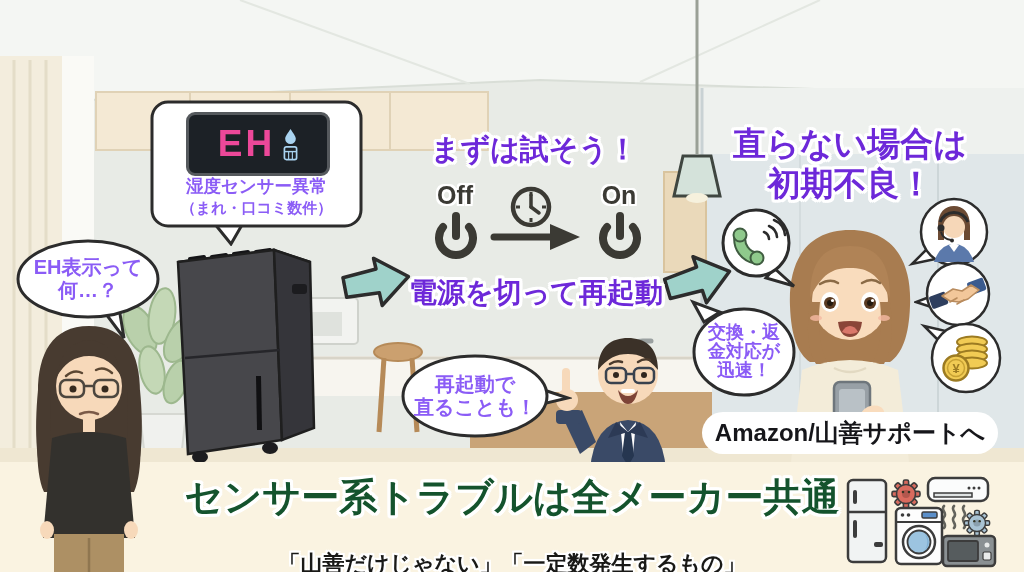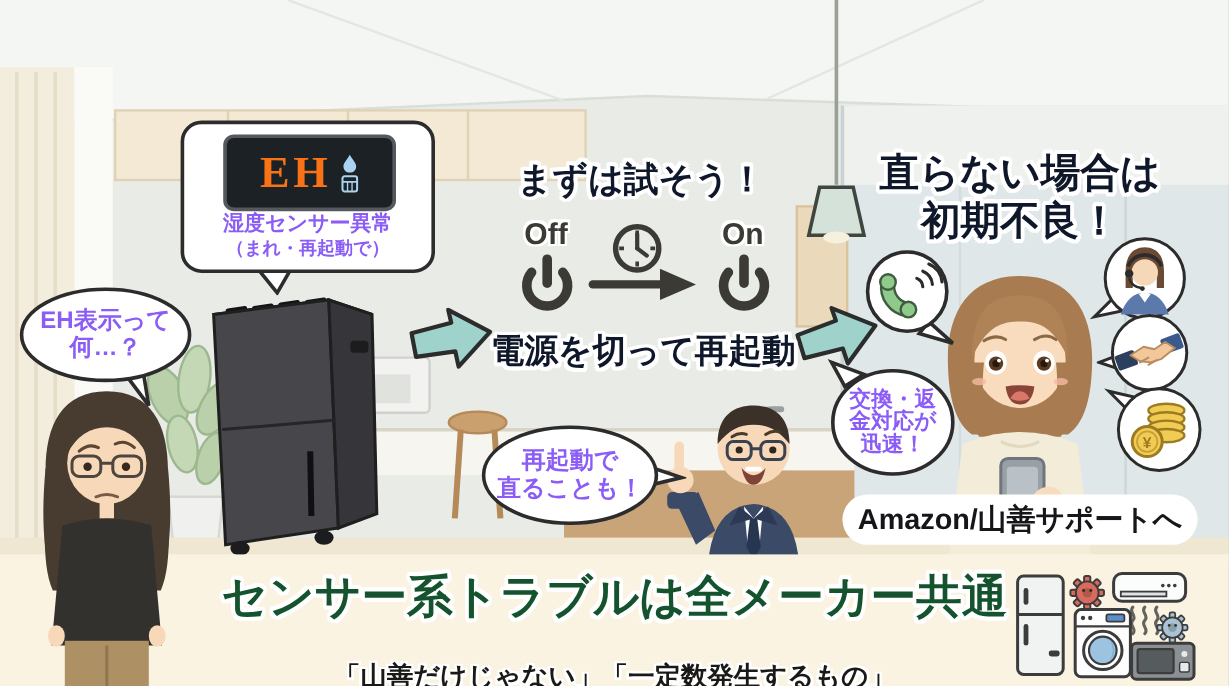--- a/index.html
+++ b/index.html
@@ -5,30 +5,30 @@
   html,body{margin:0;padding:0;background:#777;}
   #canvas{position:relative;width:1024px;height:572px;overflow:hidden;background:#e9ece6;
     font-family:"Liberation Sans","DejaVu Sans",sans-serif;}
   .abs{position:absolute;}
   .nw{white-space:nowrap;}
   .o3{text-shadow:3px 0 #fff,-3px 0 #fff,0 3px #fff,0 -3px #fff,2px 2px #fff,-2px 2px #fff,2px -2px #fff,-2px -2px #fff,3px 2px #fff,-3px 2px #fff,3px -2px #fff,-3px -2px #fff,2px 3px #fff,-2px 3px #fff,2px -3px #fff,-2px -3px #fff;}
   .o2{text-shadow:2px 0 #fff,-2px 0 #fff,0 2px #fff,0 -2px #fff,2px 2px #fff,-2px 2px #fff,2px -2px #fff,-2px -2px #fff;}
   .title{top:26px;left:0;width:1024px;text-align:center;font-size:41px;font-weight:900;color:#1d1d1b;letter-spacing:-1px;}
   .red{color:#e0685c;}
   .bubble-text{color:#8b5cf6;font-weight:800;text-align:center;line-height:1.15;}
-  .step-head{font-weight:900;color:#0f172a;text-align:center;}
+  .step-head{font-weight:900;color:#6d28d9;text-align:center;}
   .banner{left:0;top:462px;width:1024px;height:110px;background:#faf3e1;}
   .badge{left:702px;top:412px;width:296px;height:42px;background:#ffffff;border-radius:22px;
     display:flex;align-items:center;justify-content:center;font-size:24px;font-weight:800;color:#16161a;}
   .footer-head{left:0;top:472px;width:1024px;text-align:center;font-size:38px;font-weight:900;color:#14532d;}
   .footer-sub{left:0;top:524px;width:1024px;text-align:center;font-size:22px;font-weight:800;color:#191917;margin-top:25px;}
   .onoff{font-size:25px;font-weight:800;color:#3b3a34;text-align:center;}
   .display-box{left:36px;top:12px;width:138px;height:58px;background:#1c2126;border:3px solid #55595d;border-radius:9px;
     display:flex;align-items:center;justify-content:center;gap:8px;}
-  .seg{font-family:Liberation Serif, serif;font-weight:bold;font-size:37px;color:#f97316;letter-spacing:3px;}
+  .seg{font-family:Liberation Sans, sans-serif;font-weight:bold;font-size:37px;color:#ec4899;letter-spacing:3px;}
 </style>
 </head>
 <body>
 
 <div id="canvas">
 
   <svg class="abs" style="left:0;top:0" width="1024" height="572" viewBox="0 0 1024 572">
     <rect x="0" y="0" width="1024" height="572" fill="#e8ebe6"></rect>
     <polygon points="0,0 1024,0 1024,96 540,80 0,104" fill="#f4f6f3"></polygon>
     <polyline points="0,104 540,80 1024,96" fill="none" stroke="#d9ded7" stroke-width="2"></polyline>
@@ -241,21 +241,21 @@
         </svg>
         <svg width="15" height="16" viewBox="0 0 16 17">
           <rect x="1.5" y="2" width="13" height="13.5" rx="2" fill="none" stroke="#a9d3f0" stroke-width="1.8"></rect>
           <line x1="1.5" y1="7" x2="14.5" y2="7" stroke="#a9d3f0" stroke-width="1.5"></line>
           <line x1="6" y1="7" x2="6" y2="15" stroke="#a9d3f0" stroke-width="1.2"></line>
           <line x1="10" y1="7" x2="10" y2="15" stroke="#a9d3f0" stroke-width="1.2"></line>
         </svg>
       </span>
     </div>
     <div class="abs bubble-text nw" style="left:0;top:76px;width:213px;font-size:17.5px">湿度センサー異常</div>
-    <div class="abs bubble-text nw" style="left:0;top:99px;width:213px;font-size:15px">（まれ・再起動で）</div>
+    <div class="abs bubble-text nw" style="left:0;top:99px;width:213px;font-size:15px">（まれ・口コミ数件）</div>
   </div>
 
   <div class="abs" style="left:14px;top:238px;width:158px;height:104px">
     <svg width="158" height="104" viewBox="0 0 158 104">
       <polygon points="86,68 110,100 104,64" fill="#ffffff" stroke="#2c2c2c" stroke-width="3"></polygon>
       <ellipse cx="74" cy="41" rx="70" ry="38" fill="#ffffff" stroke="#2c2c2c" stroke-width="3"></ellipse>
     </svg>
     <div class="abs bubble-text nw" style="left:4px;top:18px;width:140px;font-size:20px">
       <div>EH表示って</div>
       <div>何…？</div>

